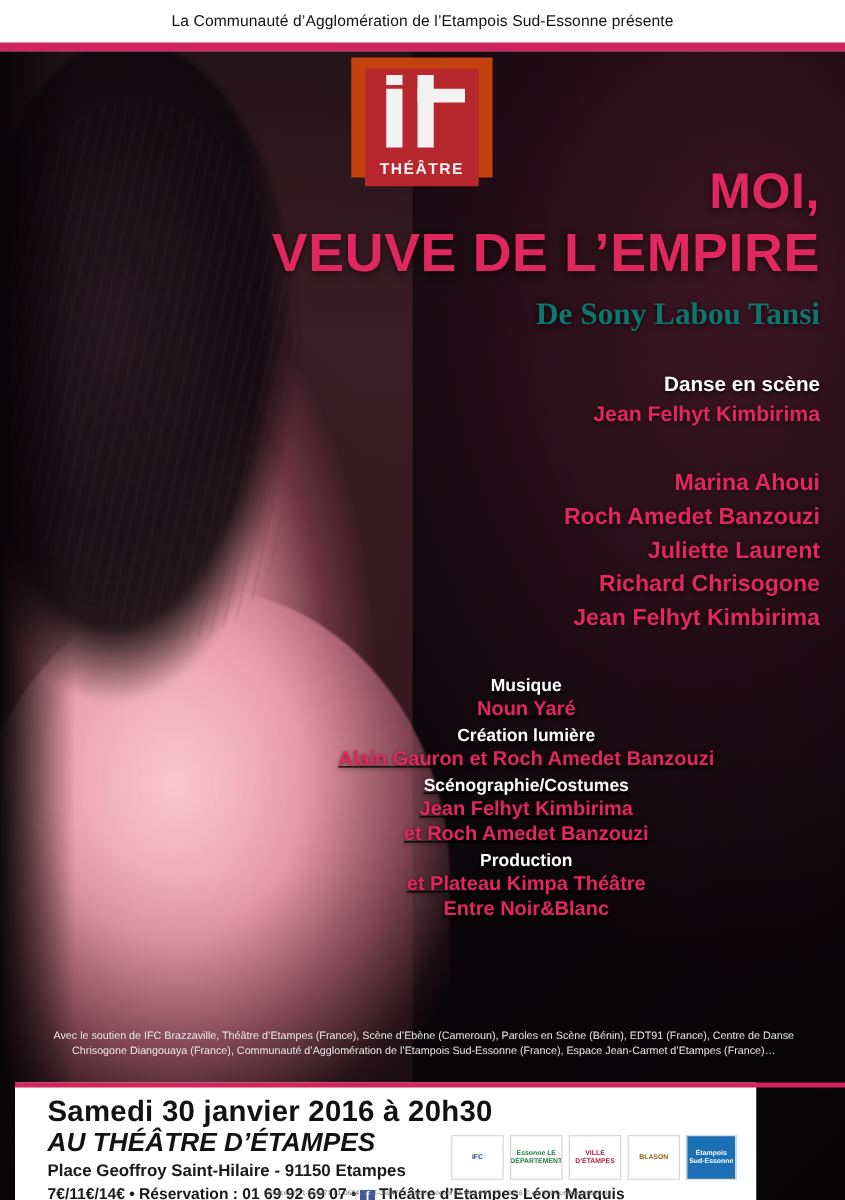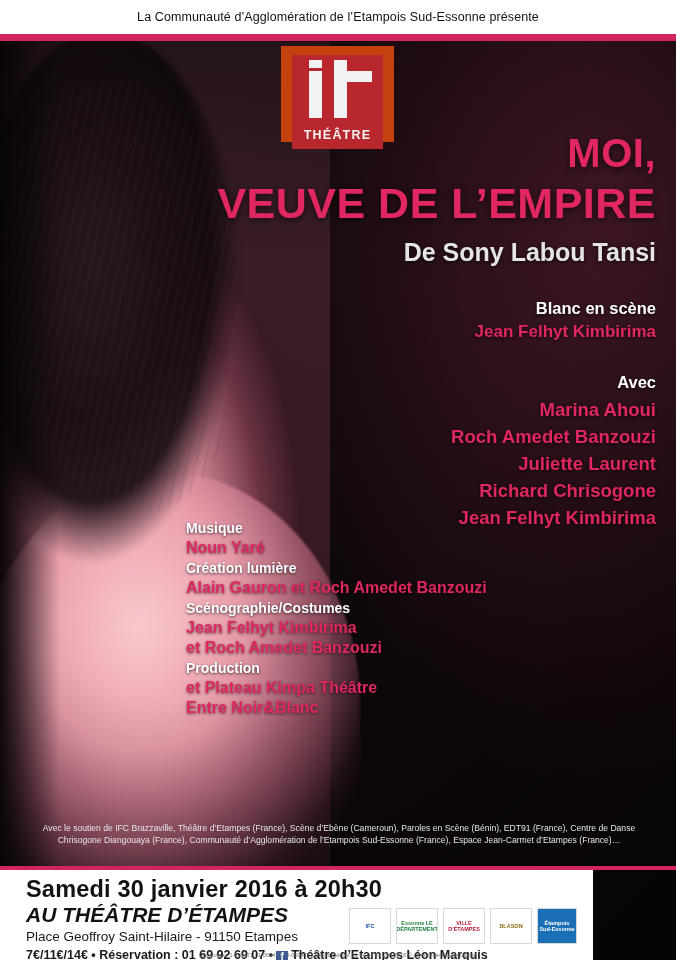--- a/index.html
+++ b/index.html
@@ -183,25 +183,26 @@
   }
   .title .l1 { display: block; font-size: 40px; }
   .title .l2 { display: block; font-size: 43px; }
 
   .author {
     position: absolute;
     right: 20px;
     top: 238px;
     width: 470px;
     text-align: right;
-    color: #e5e5e5;
+    color: #0f766e;
     font-size: 25px;
     font-weight: bold;
     z-index: 30;
     text-shadow: 0 1px 4px rgba(0,0,0,0.7);
+    font-family: Liberation Serif, serif;
   }
 
   .credits {
     position: absolute;
     right: 20px;
     top: 296px;
     width: 470px;
     text-align: right;
     z-index: 30;
   }
@@ -224,24 +225,25 @@
   }
   .cast .credit-name {
     font-size: 18.5px;
     line-height: 27px;
   }
   .spacer-lg { height: 26px; }
 
   .crew {
     position: absolute;
     right: 20px;
-    top: 518px;
+    top: 538px;
     width: 470px;
-    text-align: left;
-    z-index: 30;
+    text-align: center;
+    z-index: 30;
+    text-decoration: underline;
   }
   .crew .credit-role {
     font-size: 14px;
     line-height: 20px;
   }
   .crew .credit-name {
     font-size: 16px;
     line-height: 20px;
   }
 
@@ -254,21 +256,21 @@
     text-align: center;
     color: #e7e7e7;
     font-size: 8.6px;
     line-height: 12px;
     z-index: 30;
   }
 
   
   .info-band {
     position: absolute;
-    left: 0;
+    left: 12px;
     top: 866px;
     width: 593px;
     height: 94px;
     background: #ffffff;
     z-index: 40;
   }
   .info-rule {
     position: absolute;
     left: 0; top: 0;
     width: 676px; height: 4px;
@@ -288,21 +290,21 @@
     color: #121212;
     font-size: 21px;
     font-weight: bold;
     font-style: italic;
   }
   .info-address {
     position: absolute;
     left: 26px; top: 63px;
     color: #1a1a1a;
     font-size: 13.5px;
-    font-weight: normal;
+    font-weight: bold;
   }
   .info-prices {
     position: absolute;
     left: 26px; top: 82px;
     color: #1a1a1a;
     font-size: 12.5px;
     font-weight: bold;
     white-space: nowrap;
   }
   .fb-icon {
@@ -391,24 +393,23 @@
   </div>
 
   <div class="title">
     <span class="l1">MOI,</span>
     <span class="l2">VEUVE DE L’EMPIRE</span>
   </div>
 
   <div class="author">De Sony Labou Tansi</div>
 
   <div class="credits">
-    <div class="credit-role">Blanc en scène</div>
+    <div class="credit-role">Danse en scène</div>
     <div class="credit-name">Jean Felhyt Kimbirima</div>
     <div class="spacer-lg"></div>
-    <div class="credit-role">Avec</div>
     <div class="cast">
       <div class="credit-name">Marina Ahoui</div>
       <div class="credit-name">Roch Amedet Banzouzi</div>
       <div class="credit-name">Juliette Laurent</div>
       <div class="credit-name">Richard Chrisogone</div>
       <div class="credit-name">Jean Felhyt Kimbirima</div>
     </div>
   </div>
 
   <div class="crew">

